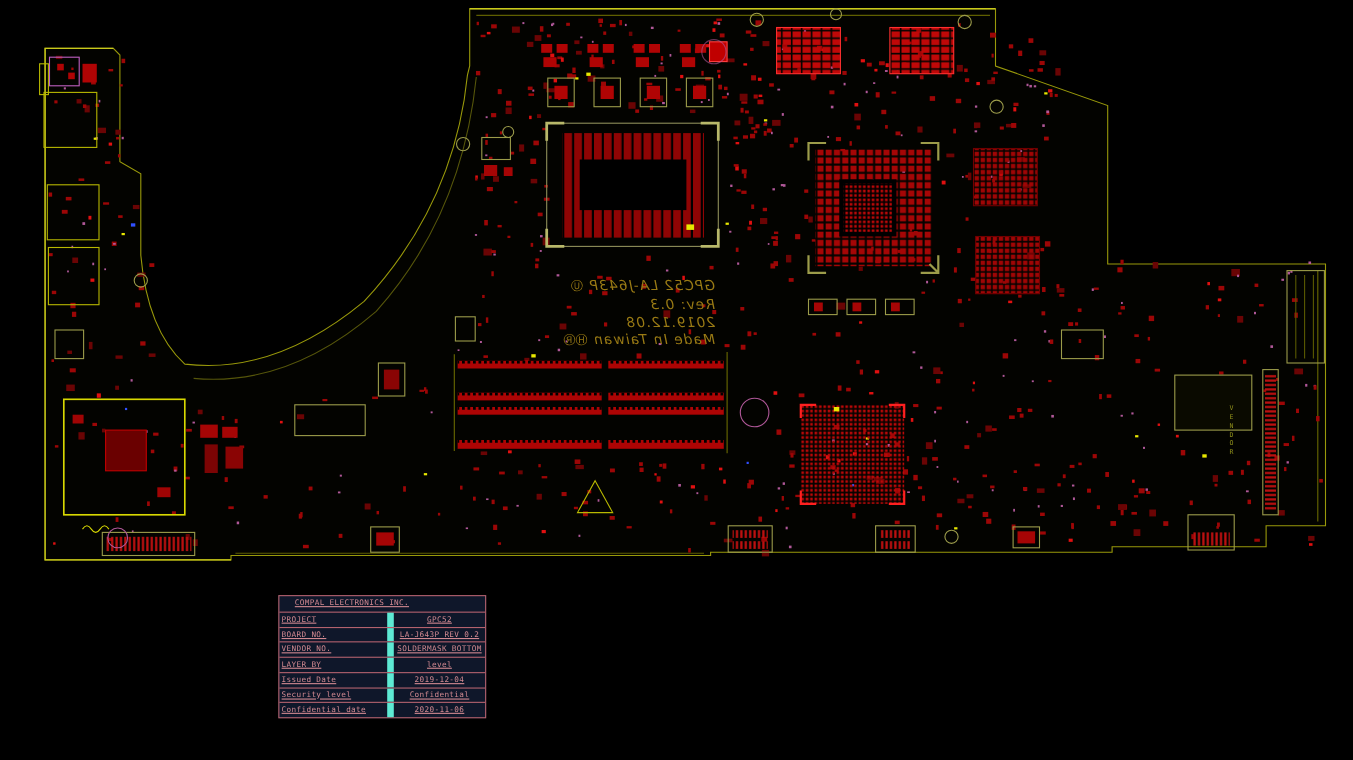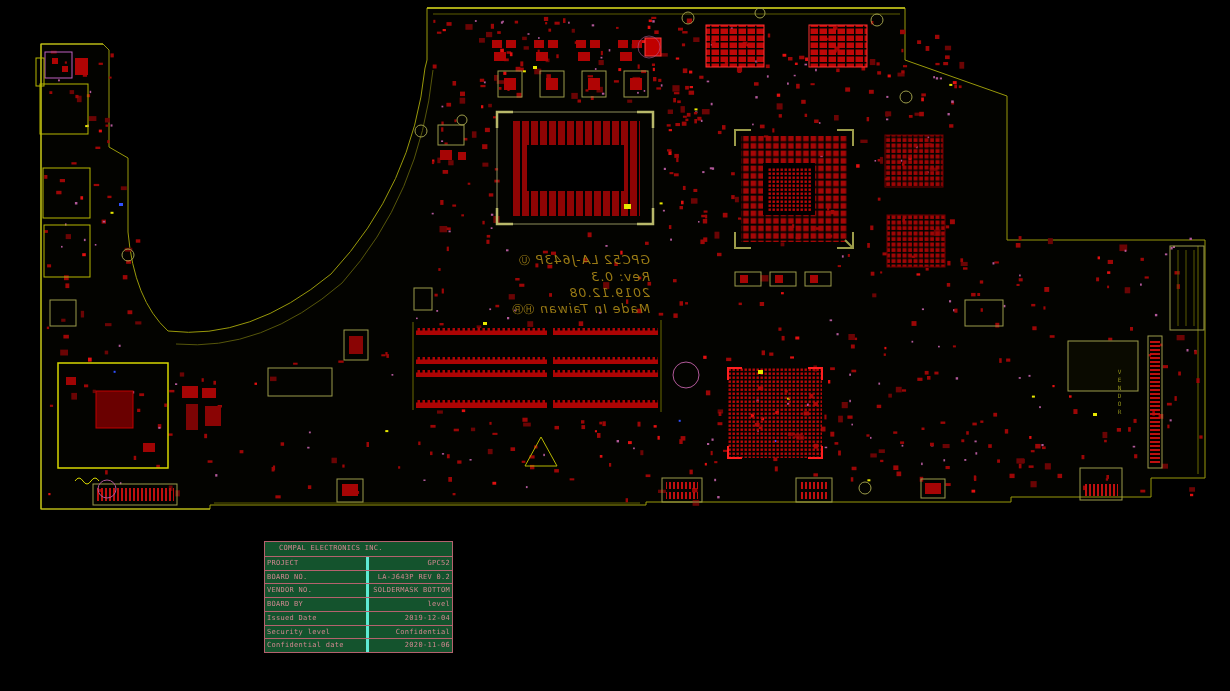--- a/index.html
+++ b/index.html
@@ -2,31 +2,32 @@
 <html><head>
 <meta charset="utf-8">
 <style>
   html,body{margin:0;padding:0;background:#000;width:1230px;height:691px;overflow:hidden;}
   #stage{position:relative;width:1230px;height:691px;background:#000;
          font-family:"DejaVu Sans Mono", monospace;}
   #boardsvg{position:absolute;left:0;top:0;}
 
   
   #titleblock{
-    position:absolute;left:264px;top:541px;width:187px;height:110px;
+    position:absolute;left:253px;top:541px;width:187px;height:110px;
     display:grid;grid-template-rows:repeat(8,13.75px);
     border:1px solid #b4626e;color:#d08890;
     font-size:7px;letter-spacing:.3px;line-height:13px;
-    background:#14532d;
+    background:#0f172a;
+    text-decoration:underline;
   }
   #titleblock .row{display:grid;grid-template-columns:104px 1fr;border-top:1px solid #b4626e;}
   #titleblock .row:first-child{border-top:none;grid-template-columns:1fr;}
   #titleblock .cell{overflow:hidden;white-space:nowrap;padding:0 2px;}
-  #titleblock .lbl{border-right:3px solid #5eead4;}
-  #titleblock .val{text-align:right;}
+  #titleblock .lbl{border-right:6px solid #5eead4;}
+  #titleblock .val{text-align:center;}
   #titleblock .company{padding-left:14px;}
 
   
   #silk{
     position:absolute;left:455px;top:252px;width:195px;
     transform:scaleX(-1);
     color:#997a14;font-family:"DejaVu Sans", sans-serif;
     font-size:12.5px;font-style:italic;line-height:16px;
     letter-spacing:1px;white-space:nowrap;
   }
@@ -1052,21 +1053,21 @@
       </div>
   <div class="row">
         <div class="cell lbl">BOARD NO.</div>
         <div class="cell val">LA-J643P  REV 0.2</div>
       </div>
   <div class="row">
         <div class="cell lbl">VENDOR NO.</div>
         <div class="cell val">SOLDERMASK BOTTOM</div>
       </div>
   <div class="row">
-        <div class="cell lbl">BOARD BY</div>
+        <div class="cell lbl">LAYER BY</div>
         <div class="cell val">level</div>
       </div>
   <div class="row">
         <div class="cell lbl">Issued  Date</div>
         <div class="cell val">2019-12-04</div>
       </div>
   <div class="row">
         <div class="cell lbl">Security level</div>
         <div class="cell val">Confidential</div>
       </div>

